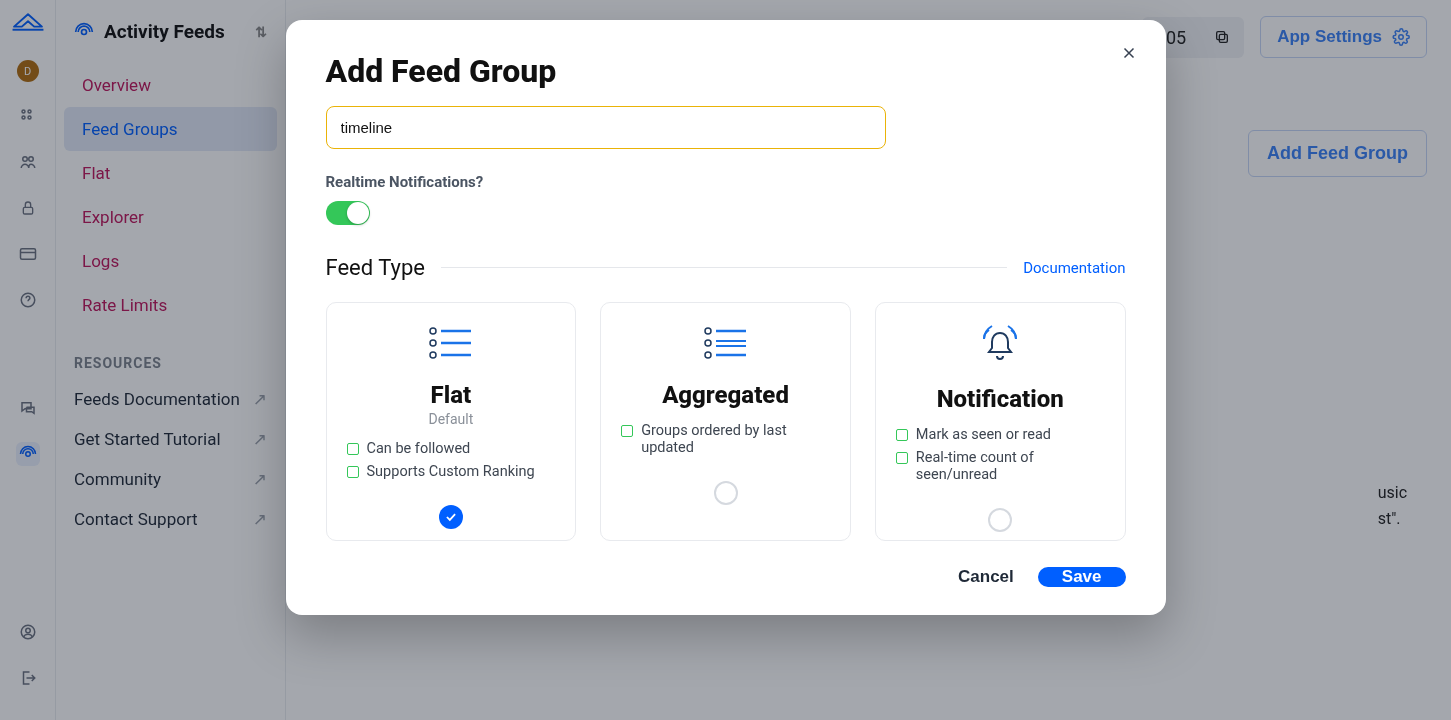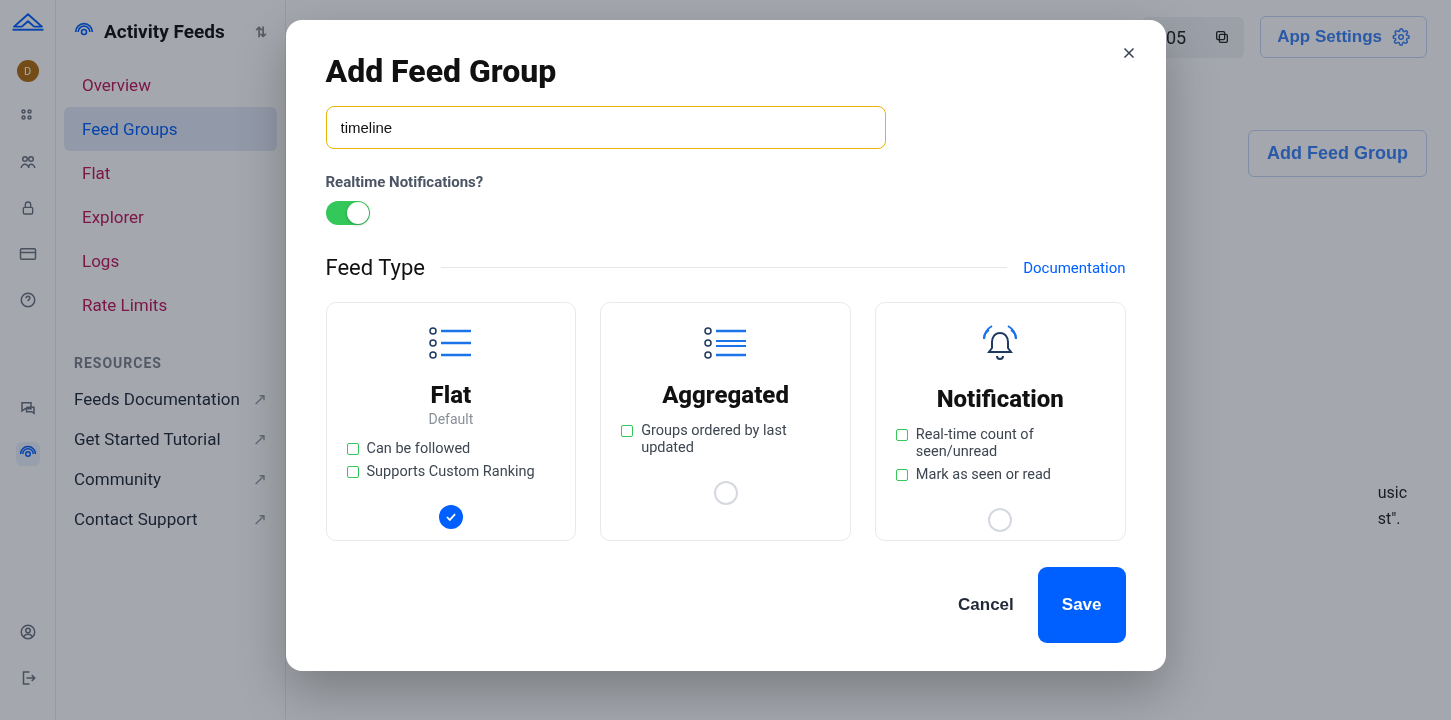--- a/index.html
+++ b/index.html
@@ -200,22 +200,22 @@
   .modal-actions {
     display: flex; justify-content: flex-end; align-items: center; gap: 24px;
   }
   .btn-text {
     background: none; border: none;
     font-size: 17px; font-weight: 600; color: #1f2937;
     cursor: pointer;
   }
   .btn-primary {
     background: #005fff; color: #fff;
-    border: none; border-radius: 9px;
-    padding: 28px 24px;
+    border: none; border-radius: 16px;
+    padding: 0 24px;
     font-size: 17px; font-weight: 600;
     cursor: pointer;
   }
 </style>
 </head>
 <body>
 
 <div class="app-bg">
   <div class="left-rail">
     <div class="logo">
@@ -421,22 +421,22 @@
             <path d="M24 10c-5 0-8 4-8 9v6l-3 4h22l-3-4v-6c0-5-3-9-8-9z"></path>
             <path d="M21 33a3 3 0 006 0"></path>
             <path d="M13 7c-3 2-5 5-5 9" stroke="#1a73e8"></path>
             <path d="M35 7c3 2 5 5 5 9" stroke="#1a73e8"></path>
             <path d="M16 3c-5 3-8 7-8 13" stroke="#1a73e8"></path>
             <path d="M32 3c5 3 8 7 8 13" stroke="#1a73e8"></path>
           </svg>
       </div>
       <h3>Notification</h3>
       <ul class="feats">
+        <li>Mark as seen or read</li>
         <li>Real-time count of seen/unread</li>
-        <li>Mark as seen or read</li>
       </ul>
       <div class="radio"></div>
     </div>
   </div>
 
   <div class="modal-actions">
     <button class="btn-text">Cancel</button>
     <button class="btn-primary">Save</button>
   </div>
 </div>

